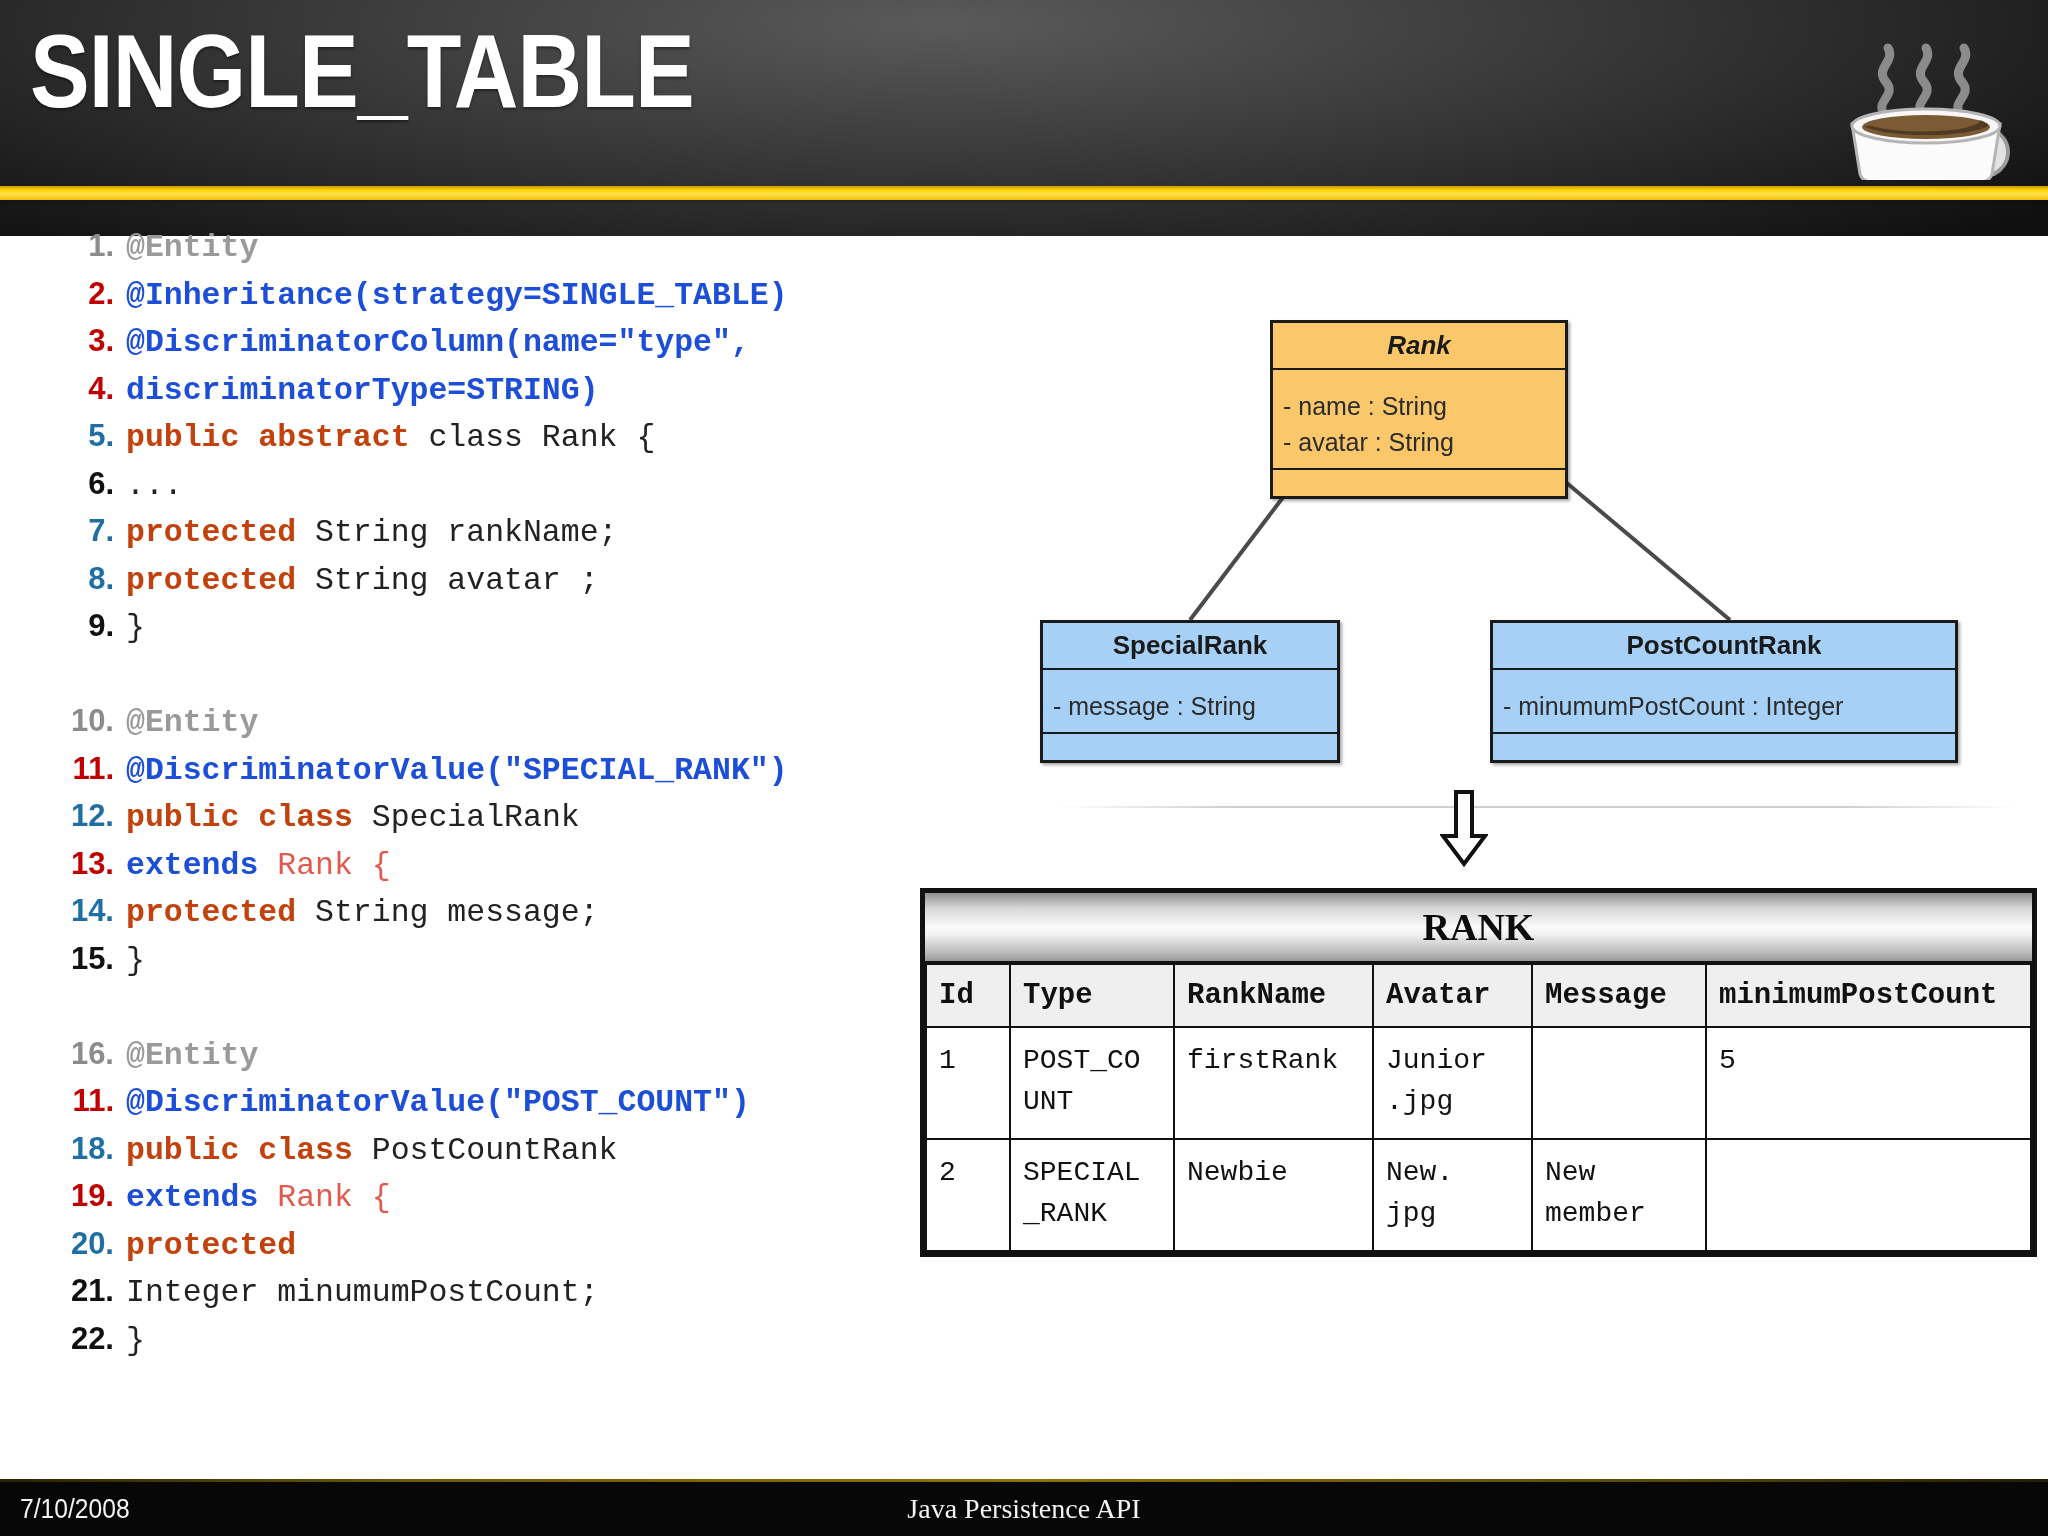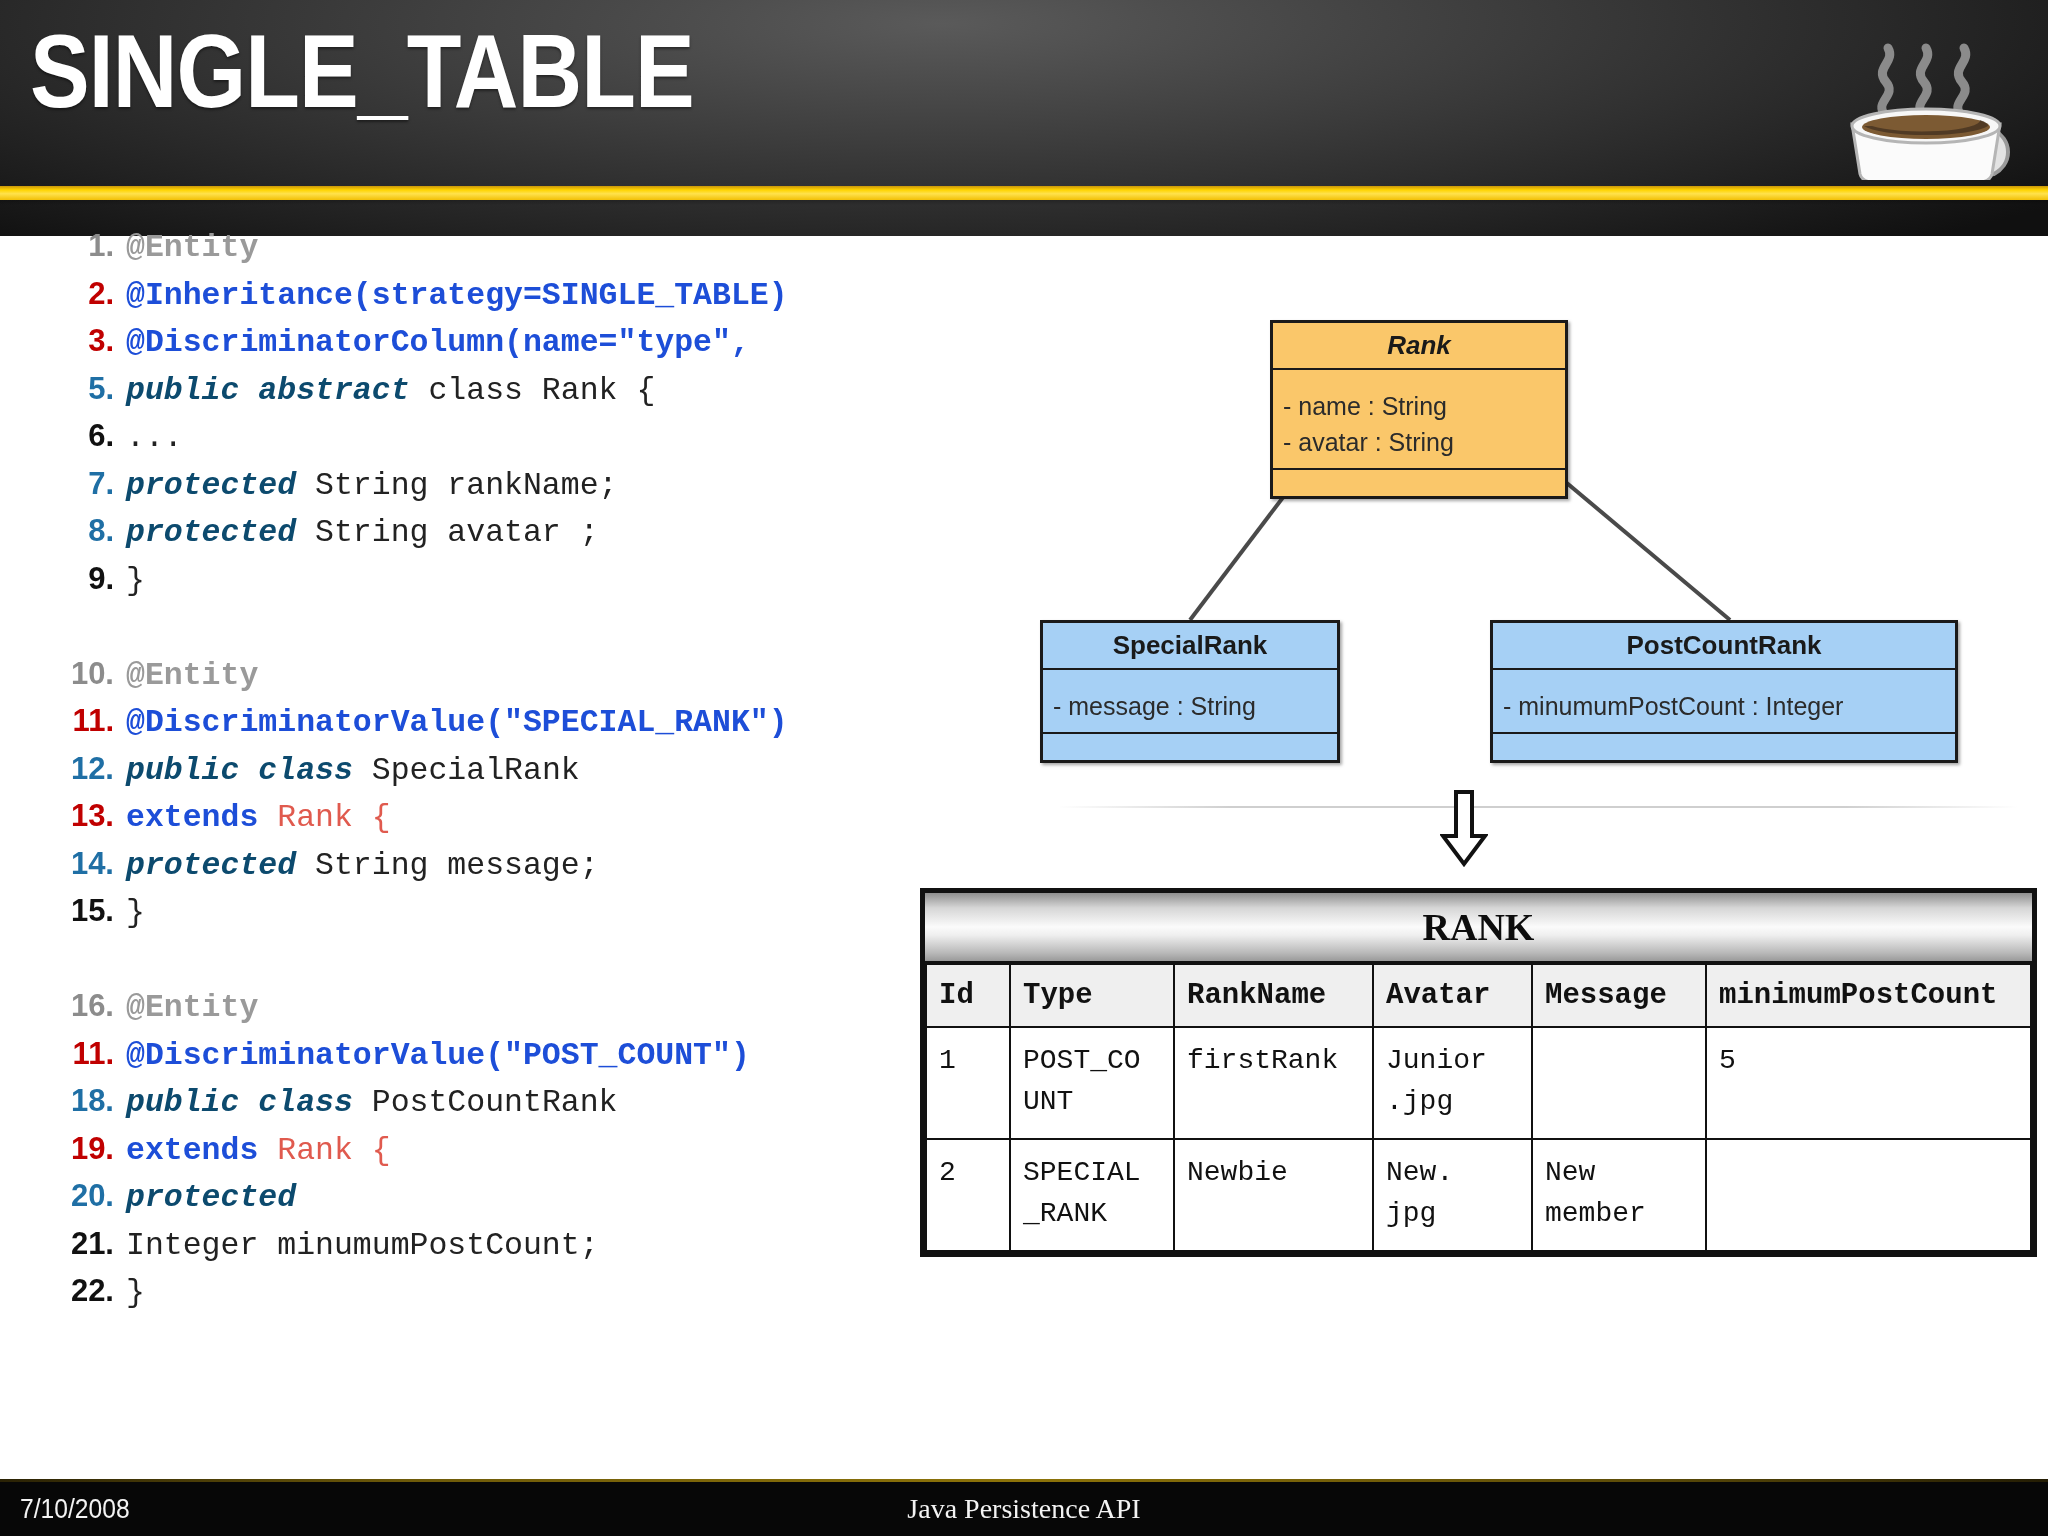--- a/index.html
+++ b/index.html
@@ -54,21 +54,21 @@
     font-family:"Liberation Sans", sans-serif;
     font-weight:bold;font-size:31px;
     vertical-align:baseline;
   }
   .ln.g{color:#8c8c8c;}
   .ln.r{color:#c00000;}
   .ln.b{color:#1f6fa5;}
   .ln.k{color:#111111;}
   .tk-gray{color:#9a9a9a;font-weight:bold;}
   .tk-red{color:#1d4ed8;font-weight:bold;}
-  .tk-blue{color:#0c4a6e;font-weight:bold;font-style:italic;}
+  .tk-blue{color:#c2410c;font-weight:bold;}
   .tk-plain{color:#222222;}
   .tk-salmon{color:#e05a4e;}
 
   
   .uml{position:absolute;left:1040px;top:320px;width:980px;height:480px;}
   .uml-box{position:absolute;border:3px solid #1a1a1a;box-sizing:border-box;
            box-shadow:2px 2px 3px rgba(0,0,0,.35);}
   .uml-box .title{
     text-align:center;font-weight:bold;font-size:26px;color:#1a1a1a;
     padding:7px 4px 7px 4px;border-bottom:2px solid #1a1a1a;
@@ -150,20 +150,21 @@
     </svg>
   </div>
 </div>
 <div class="accent-bar"></div>
 <div class="accent-bar-shadow"></div>
 
 <div class="code" id="code-block">
     <div class="code-line"><span class="ln g">1.</span><span class="tk-gray">@Entity</span></div>
     <div class="code-line"><span class="ln r">2.</span><span class="tk-red">@Inheritance(strategy=SINGLE_TABLE)</span></div>
     <div class="code-line"><span class="ln r">3.</span><span class="tk-red">@DiscriminatorColumn(name="type",</span></div>
+    <div class="code-line"><span class="ln r">4.</span><span class="tk-red">discriminatorType=STRING)</span></div>
     <div class="code-line"><span class="ln b">5.</span><span class="tk-blue">public abstract </span><span class="tk-plain">class Rank {</span></div>
     <div class="code-line"><span class="ln k">6.</span><span class="tk-plain">...</span></div>
     <div class="code-line"><span class="ln b">7.</span><span class="tk-blue">protected </span><span class="tk-plain">String rankName;</span></div>
     <div class="code-line"><span class="ln b">8.</span><span class="tk-blue">protected </span><span class="tk-plain">String avatar ;</span></div>
     <div class="code-line"><span class="ln k">9.</span><span class="tk-plain">}</span></div>
     <div class="code-line"><span class="ln k"></span></div>
     <div class="code-line"><span class="ln g">10.</span><span class="tk-gray">@Entity</span></div>
     <div class="code-line"><span class="ln r">11.</span><span class="tk-red">@DiscriminatorValue("SPECIAL_RANK")</span></div>
     <div class="code-line"><span class="ln b">12.</span><span class="tk-blue">public class </span><span class="tk-plain">SpecialRank</span></div>
     <div class="code-line"><span class="ln r">13.</span><span class="tk-red">extends </span><span class="tk-salmon">Rank {</span></div>

